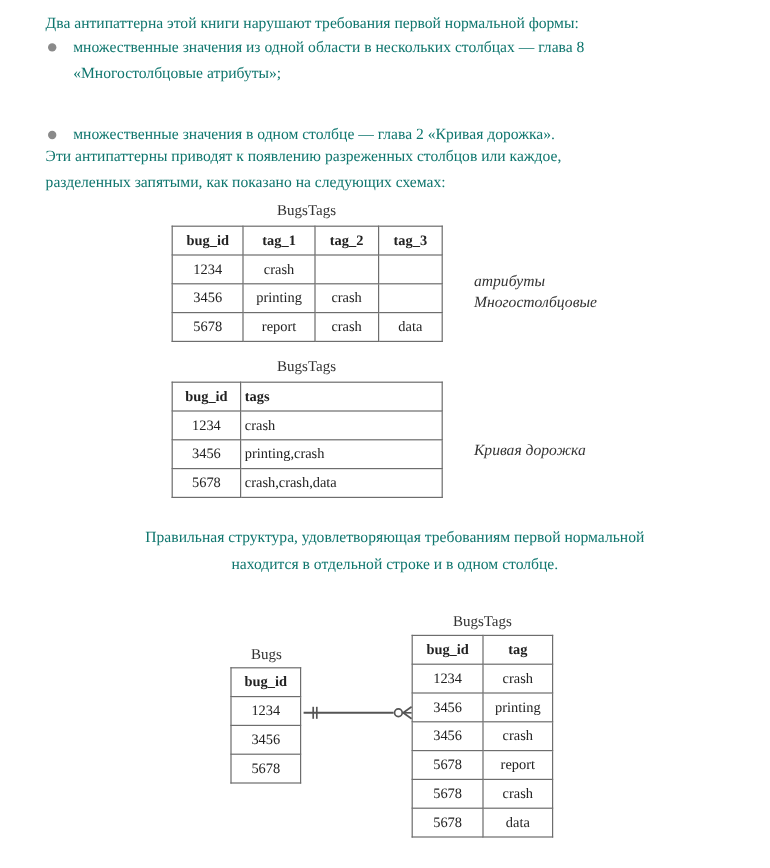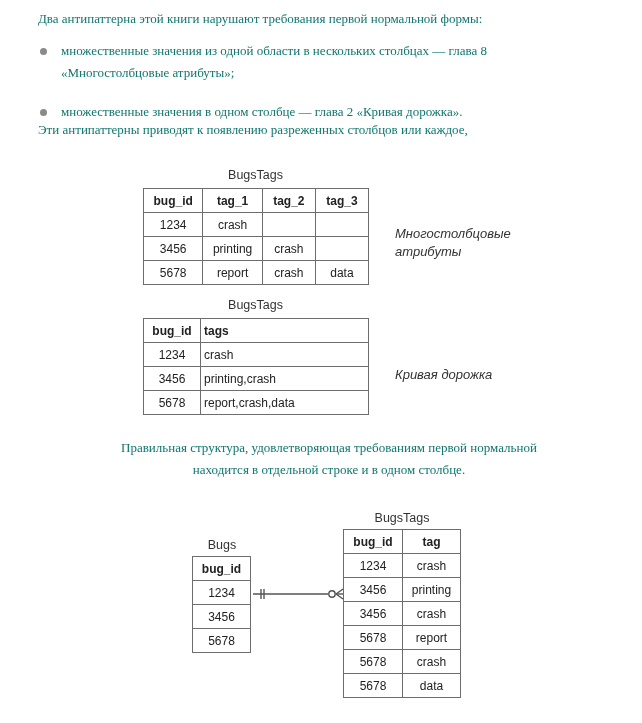--- a/index.html
+++ b/index.html
@@ -2,47 +2,48 @@
 <html><head>
 <meta charset="utf-8">
 <style>
   html, body { margin: 0; padding: 0; background: #ffffff; }
   body { width: 642px; height: 723px; position: relative; overflow: hidden; color: #2b2b2b; }
   .serif { font-family: "Liberation Serif", "DejaVu Serif", serif; font-size: 13px; line-height: 22px; color: #0f766e; }
   .para { position: absolute; left: 38px; width: 582px; margin: 0; }
   .bullet { position: absolute; left: 38px; width: 582px; }
   .bullet .dot { position: absolute; left: 2px; top: 8px; width: 7px; height: 7px; border-radius: 50%; background: #8a8a8a; }
   .bullet .btext { margin-left: 23px; display: block; }
-  .sans { font-family: Liberation Sans, sans-serif; }
+  .sans { font-family: Liberation Serif, serif; }
   .caption { position: absolute; font-size: 12.5px; color: #333; text-align: center; }
   table.t { position: absolute; border-collapse: collapse; font-size: 12px; color: #222; }
   table.t td, table.t th { border: 1.5px solid #6d6d6d; height: 23px; padding: 0 5px; text-align: center; white-space: nowrap; }
   table.t th { font-weight: bold; }
   table.t td.left, table.t th.left { text-align: left; padding-left: 3px; }
   .note { position: absolute; font-style: italic; font-size: 13px; color: #333; line-height: 18px; }
   svg.conn { position: absolute; left: 0; top: 0; }
 </style>
 </head>
 <body>
 
 <p class="para serif" style="top:8px;">Два антипаттерна этой книги нарушают требования первой нормальной формы:</p>
 
-<div class="bullet serif" style="top:40px;">
+<div class="bullet serif" style="top:28px;">
   <span class="dot"></span>
   <span class="btext">множественные значения из одной области в нескольких столбцах — глава 8</span>
   <span class="btext">«Многостолбцовые атрибуты»;</span>
 </div>
 
 <div class="bullet serif" style="top:101px;">
   <span class="dot"></span>
   <span class="btext">множественные значения в одном столбце — глава 2 «Кривая дорожка».</span>
 </div>
 
 <div class="para serif" style="top:119px;">
   <div>Эти антипаттерны приводят к появлению разреженных столбцов или каждое,</div>
+  <div>разделенных запятыми, как показано на следующих схемах:</div>
 </div>
 
 <div class="caption sans" style="left:143px; width:225px; top:168px;">BugsTags</div>
 <table class="t sans" style="left:143px; top:188px; width:226px;">
   <tbody>
       <tr>
     <th style="width:50px;">bug_id</th>
     <th style="width:50px;">tag_1</th>
     <th style="width:44px;">tag_2</th>
     <th style="width:44px;">tag_3</th>
@@ -61,42 +62,42 @@
   </tr>
   <tr>
     <td>5678</td>
     <td>report</td>
     <td>crash</td>
     <td>data</td>
   </tr>
 </tbody>
   </table>
 <div class="note sans" style="left:395px; top:225px;">
+  <div>атрибуты</div>
   <div>Многостолбцовые</div>
-  <div>атрибуты</div>
 </div>
 
 <div class="caption sans" style="left:143px; width:225px; top:298px;">BugsTags</div>
 <table class="t sans" style="left:143px; top:318px; width:226px;">
   <tbody>
       <tr>
     <th style="width:46px;">bug_id</th>
     <th class="left">tags</th>
   </tr>
   <tr>
     <td>1234</td>
     <td class="left">crash</td>
   </tr>
   <tr>
     <td>3456</td>
     <td class="left">printing,crash</td>
   </tr>
   <tr>
     <td>5678</td>
-    <td class="left">report,crash,data</td>
+    <td class="left">crash,crash,data</td>
   </tr>
 </tbody>
   </table>
 <div class="note sans" style="left:395px; top:366px;">Кривая дорожка</div>
 
 <div class="para serif" style="top:437px;text-align:center;">
   <div>Правильная структура, удовлетворяющая требованиям первой нормальной</div>
   <div>находится в отдельной строке и в одном столбце.</div>
 </div>
 

